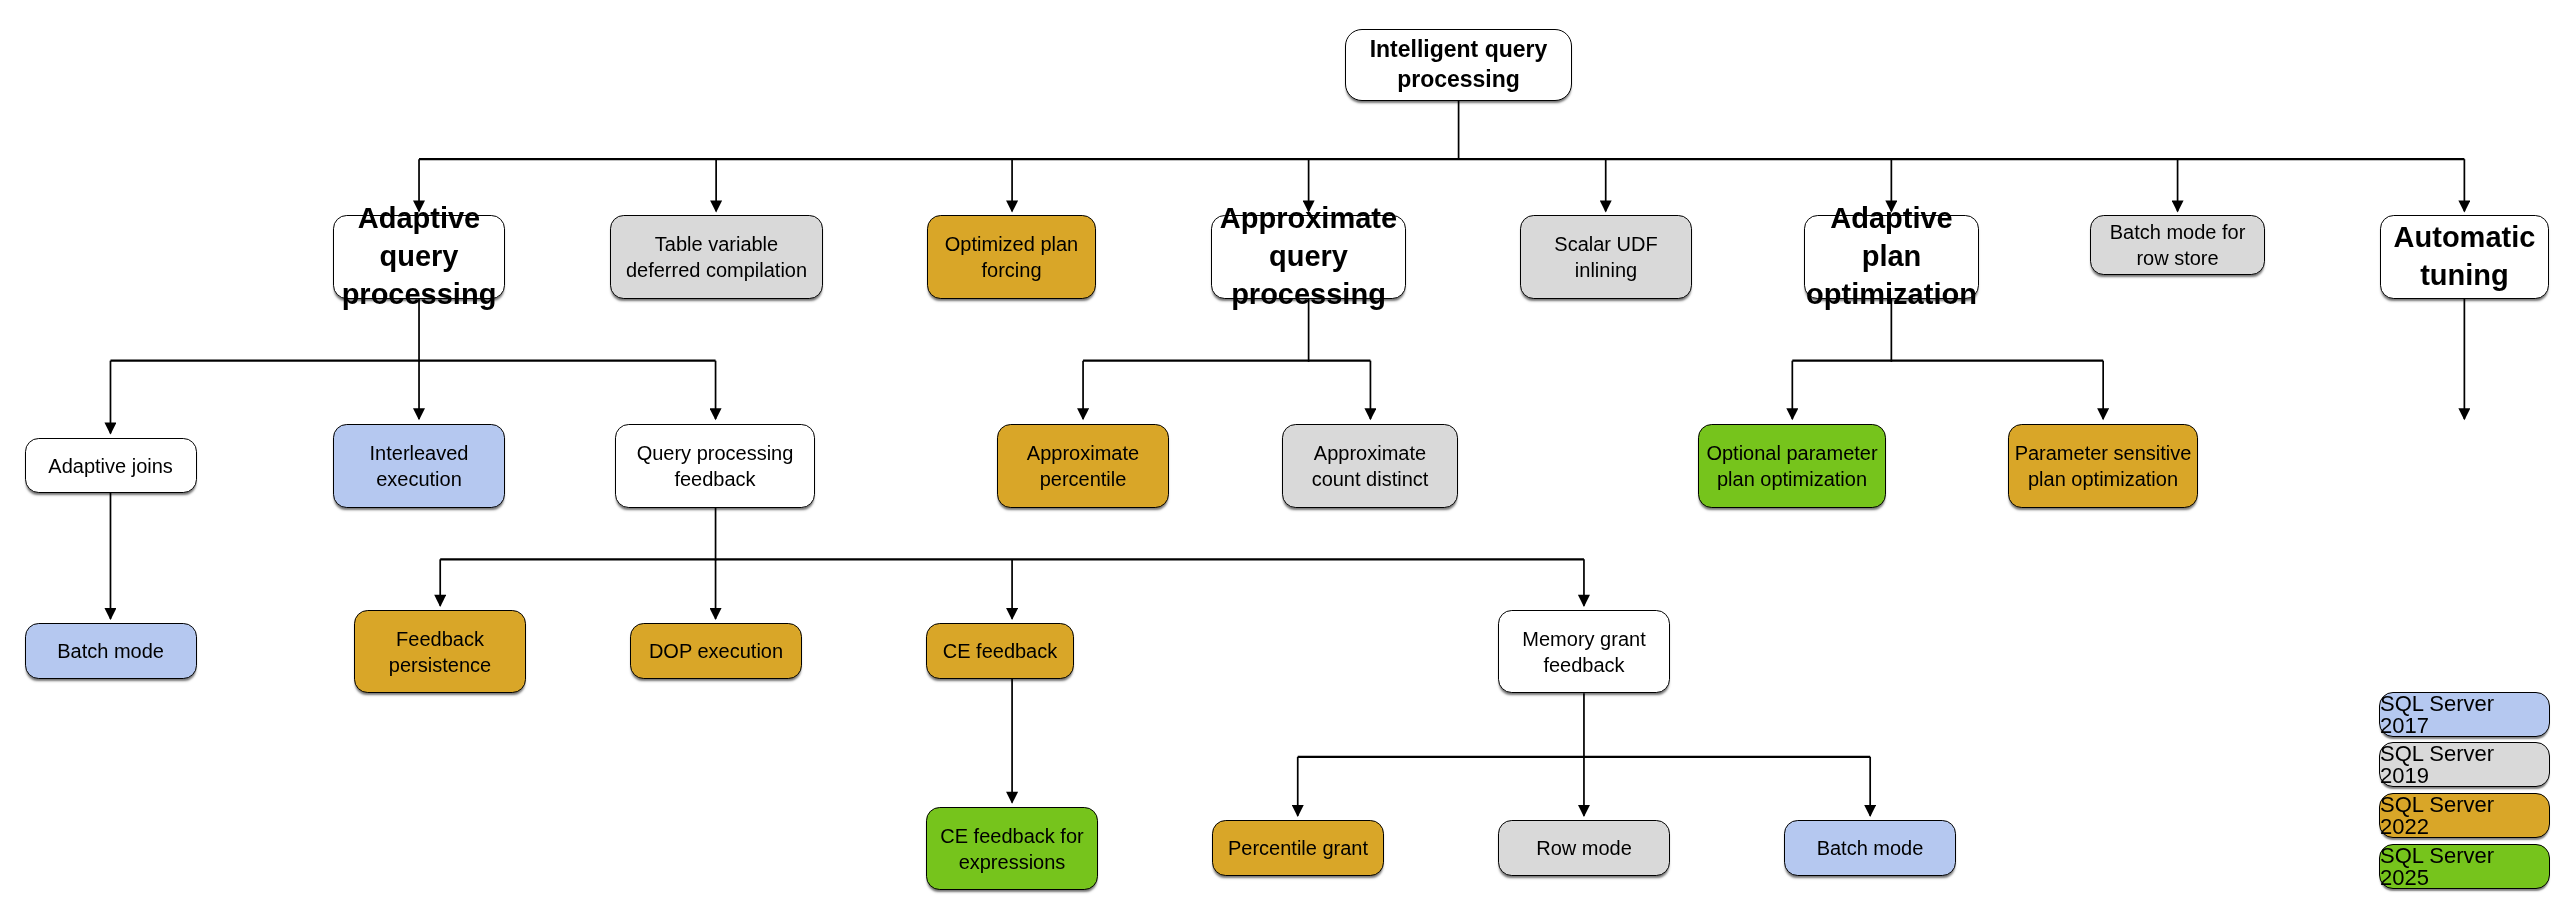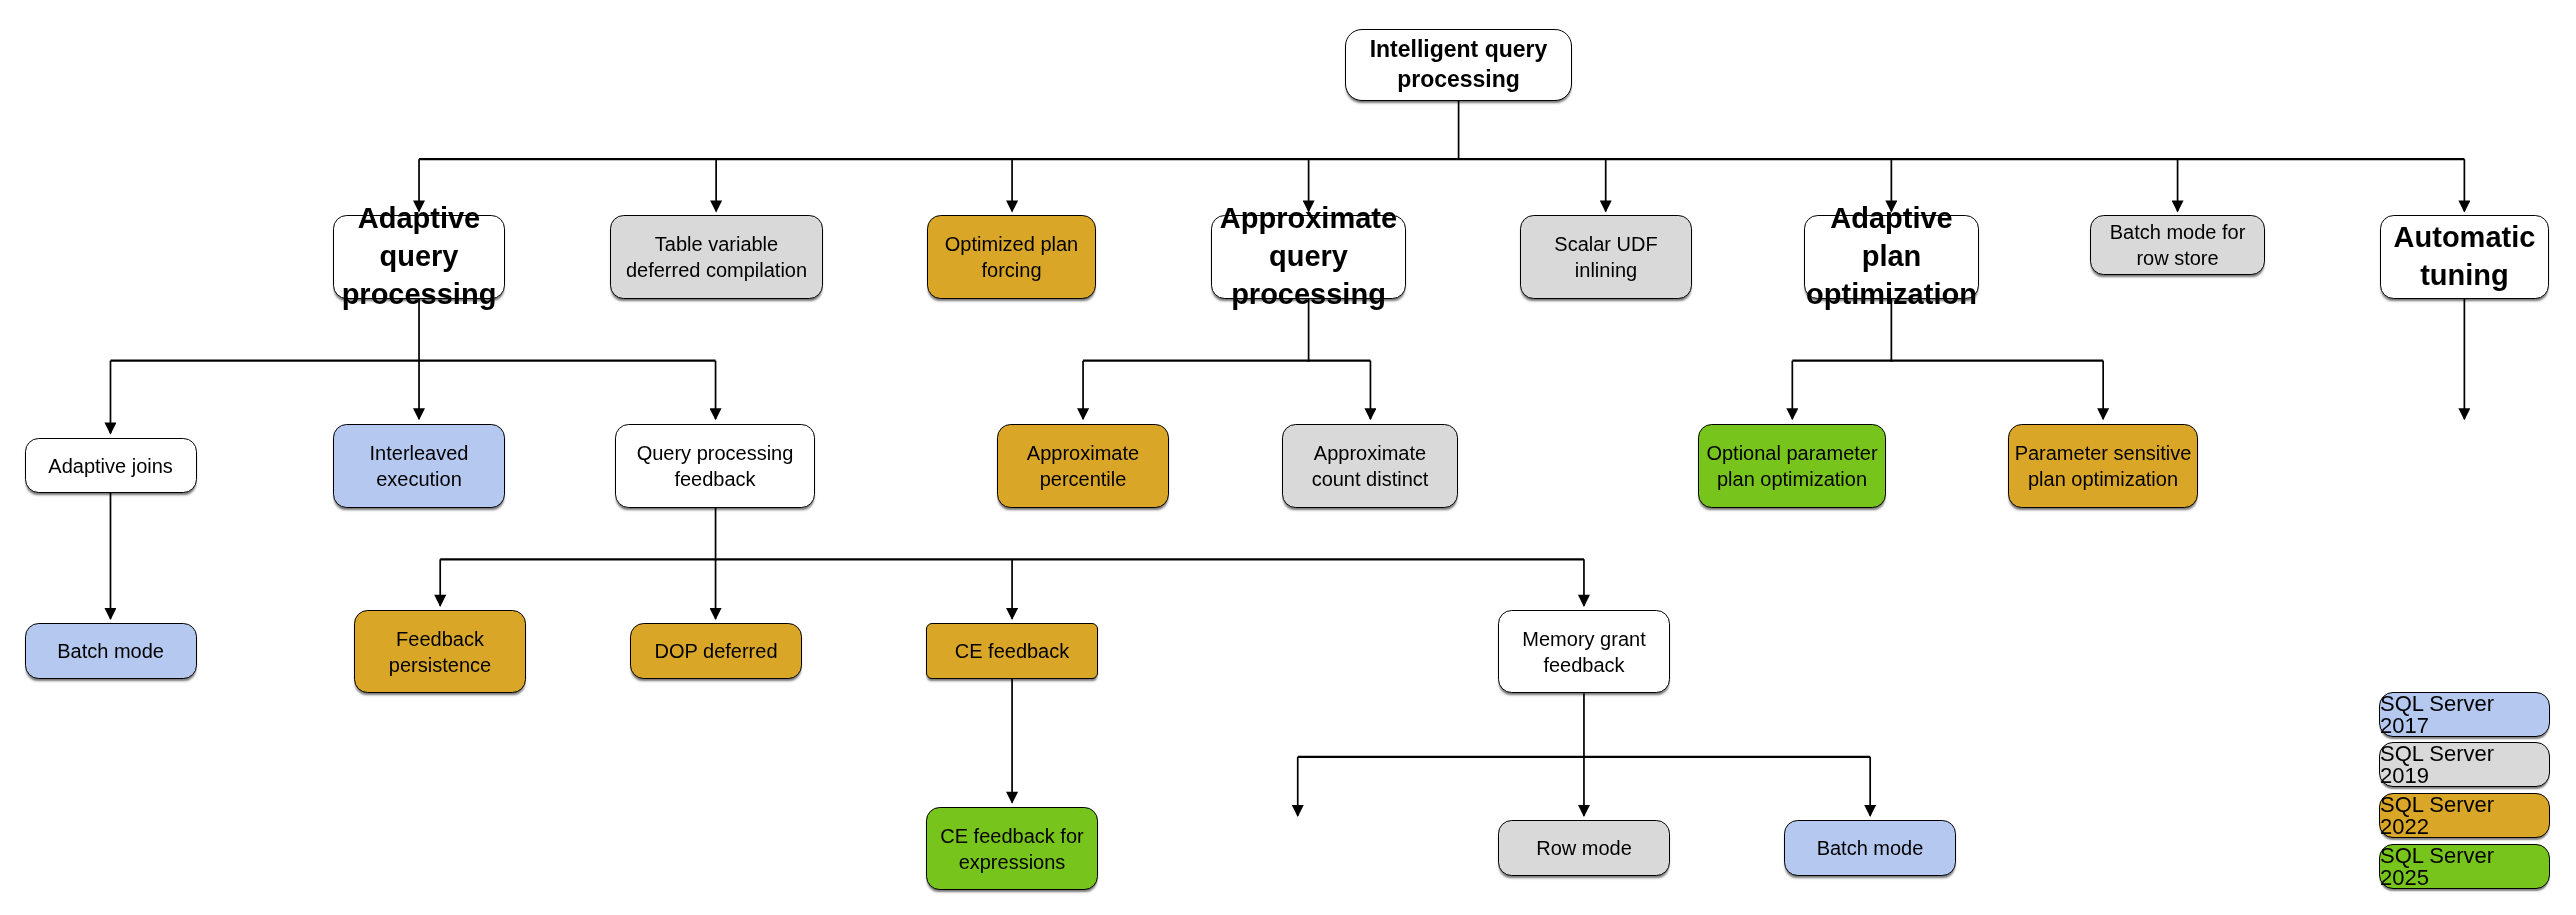--- a/index.html
+++ b/index.html
@@ -165,34 +165,37 @@
     </div>
 
   <div class="node" style="left: 24.6px; top: 623px; width: 172px; height: 56px; background: rgb(181, 200, 240);">
       <span>Batch mode</span>
     </div>
   <div class="node" style="left: 354px; top: 610px; width: 172px; height: 83px; background: rgb(217, 166, 40);">
       <span>Feedback
 persistence</span>
     </div>
   <div class="node" style="left: 630px; top: 623px; width: 172px; height: 56px; background: rgb(217, 166, 40);">
-      <span>DOP deferred</span>
-    </div>
-  <div class="node" style="left: 926px; top: 623px; width: 172px; height: 56px; background: rgb(217, 166, 40); border-radius: 6px;">
+      <span>DOP execution</span>
+    </div>
+  <div class="node" style="left: 926px; top: 623px; width: 148px; height: 56px; background: rgb(217, 166, 40);">
       <span>CE feedback</span>
     </div>
   <div class="node" style="left: 1498px; top: 610px; width: 172px; height: 83px; background: rgb(255, 255, 255);">
       <span>Memory grant
 feedback</span>
     </div>
 
   <div class="node" style="left: 926px; top: 807px; width: 172px; height: 83px; background: rgb(118, 196, 28);">
       <span>CE feedback for
 expressions</span>
     </div>
+  <div class="node" style="left: 1212px; top: 820px; width: 172px; height: 56px; background: rgb(217, 166, 40);">
+      <span>Percentile grant</span>
+    </div>
   <div class="node" style="left: 1498px; top: 820px; width: 172px; height: 56px; background: rgb(217, 217, 217);">
       <span>Row mode</span>
     </div>
   <div class="node" style="left: 1784px; top: 820px; width: 172px; height: 56px; background: rgb(181, 200, 240);">
       <span>Batch mode</span>
     </div>
 
   <div class="chip" style="top: 692px; background: rgb(181, 200, 240);">
       <span>SQL Server 2017</span>
     </div>

